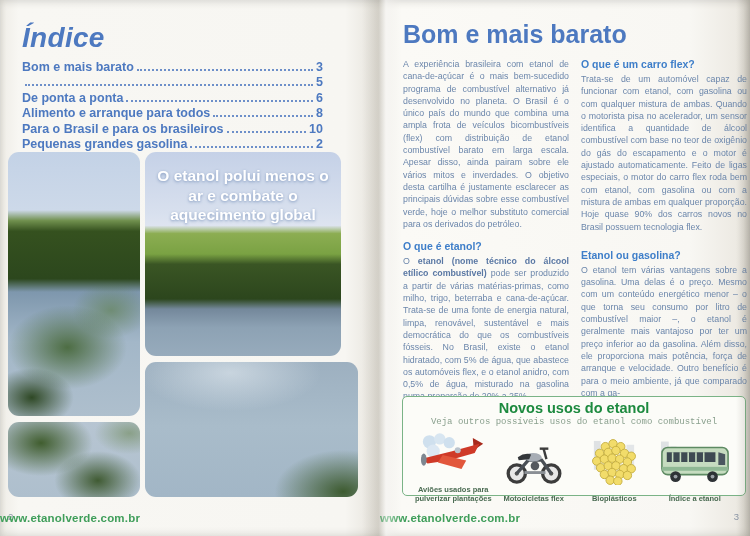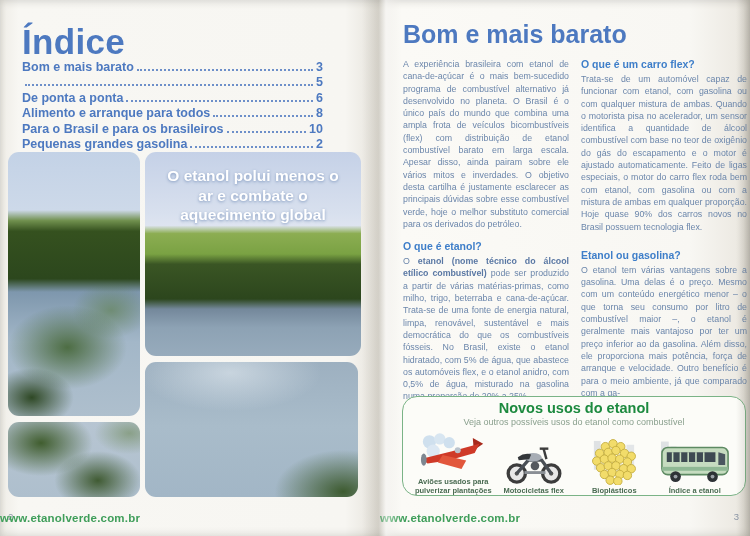--- a/index.html
+++ b/index.html
@@ -14,21 +14,21 @@
       linear-gradient(90deg,
         #eeece6 0%, #f8f7f3 2.5%, #f7f6f2 46%,
         #e6e3dc 50.3%, #fbfaf6 53.5%,
         #f8f7f3 92%, #ece9e2 98.5%, #ddd9d1 100%);
     box-shadow:inset 0 3px 6px rgba(90,90,80,.15), inset 0 -3px 6px rgba(90,90,80,.12);
   }
 
   
   .toc-title{
     position:absolute;left:22px;top:22px;
-    font-size:35px;font-weight:bold;color:#4d79c0;letter-spacing:.3px;
+    font-size:28px;font-weight:bold;color:#4d79c0;letter-spacing:.3px;font-style:italic;
   }
   .toc{
     position:absolute;left:22px;top:60px;width:301px;
     list-style:none;margin:0;padding:0;
   }
   .toc li{
     display:flex;align-items:baseline;
     font-size:12.5px;font-weight:bold;color:#4d79c0;
     line-height:15.4px;white-space:nowrap;
   }
@@ -36,21 +36,21 @@
   .toc .pg{font-size:12.5px;}
 
   .collage{position:absolute;left:8px;top:152px;width:350px;height:345px;}
   .tile{position:absolute;border-radius:11px;overflow:hidden;}
   .tile-a{left:0;top:0;width:132px;height:264px;
     background:
       radial-gradient(ellipse 60px 42px at 18% 93%, rgba(40,66,28,.95), rgba(40,66,28,0) 70%),
       radial-gradient(ellipse 85px 60px at 45% 74%, rgba(62,96,44,.85), rgba(62,96,44,0) 70%),
       radial-gradient(ellipse 55px 40px at 78% 60%, rgba(88,122,62,.55), rgba(88,122,62,0) 70%),
       linear-gradient(180deg,#c3d2e6 0%,#cdd9e9 22%,#70904e 26%,#35511f 30%,#2c471d 48%,#7e97ad 53%,#a3b7c8 72%,#aebfcd 100%);}
-  .tile-b{left:137px;top:0;width:216px;height:204px;
+  .tile-b{left:137px;top:0;width:196px;height:204px;
     background:
       linear-gradient(180deg,#c5d1e7 0%,#d8e0ee 30%,#dee4f0 36%,#8cad52 40%,#7aa243 50%,#3a5524 55%,#2c461d 72%,#74889b 77%,#8da2b4 86%,#97abbc 100%);}
   .tile-c{left:0;top:270px;width:132px;height:75px;
     background:
       radial-gradient(ellipse 72px 46px at 25% 28%, rgba(58,88,38,.95), rgba(58,88,38,0) 72%),
       radial-gradient(ellipse 62px 42px at 68% 78%, rgba(52,80,34,.9), rgba(52,80,34,0) 70%),
       radial-gradient(ellipse 50px 30px at 92% 15%, rgba(94,124,64,.5), rgba(94,124,64,0) 70%),
       linear-gradient(180deg,#b7c5d2,#aebfcd);}
   .tile-d{left:137px;top:210px;width:213px;height:135px;
     background:
@@ -85,31 +85,31 @@
     color:#6b86ab;text-align:justify;
   }
   .sec-h{
     margin:0 0 3px 0;font-size:10.5px;font-weight:bold;color:#3e7ec9;
   }
   .sec-h.spaced{margin-top:16px;}
   .body-p b{color:#5a78a4;}
 
   .usesbox{
     position:absolute;left:402px;top:396px;width:344px;height:100px;
-    border:1.5px solid #7ab386;border-radius:15px;
+    border:1.5px solid #7ab386;border-radius:5px;
     background:#fcfcf8;box-sizing:border-box;
   }
   .usesbox-title{text-align:center;color:#1d8a3f;font-weight:bold;font-size:14.5px;margin-top:3px;}
-  .usesbox-subtitle{text-align:center;color:#8aa08e;font-size:9px;margin-top:1px;}
+  .usesbox-subtitle{text-align:center;color:#8aa08e;font-size:9px;margin-top:1px;font-family:Liberation Mono, monospace;}
   .uses-items{display:flex;justify-content:space-between;align-items:flex-end;padding:1px 10px 5px;}
   .use-item{display:flex;flex-direction:column;align-items:center;width:25%;}
   .use-icon{height:48px;display:flex;align-items:flex-end;justify-content:center;}
   .use-caption{
     font-size:7.5px;font-weight:bold;color:#4a6b52;
-    text-align:center;line-height:8.6px;margin-top:2px;max-width:78px;
+    text-align:center;line-height:8.6px;margin-top:10px;max-width:78px;
   }
 
   .fold-shadow{position:absolute;left:362px;top:0;width:40px;height:536px;
     background:linear-gradient(90deg, rgba(120,115,100,0) 0%, rgba(120,115,100,.18) 42%, rgba(255,255,255,.5) 60%, rgba(120,115,100,0) 100%);
     pointer-events:none;}
   .edge-right{position:absolute;right:0;top:0;width:14px;height:536px;
     background:linear-gradient(90deg, rgba(100,95,80,0), rgba(100,95,80,.22));pointer-events:none;}
 </style>
 </head>
 <body>

